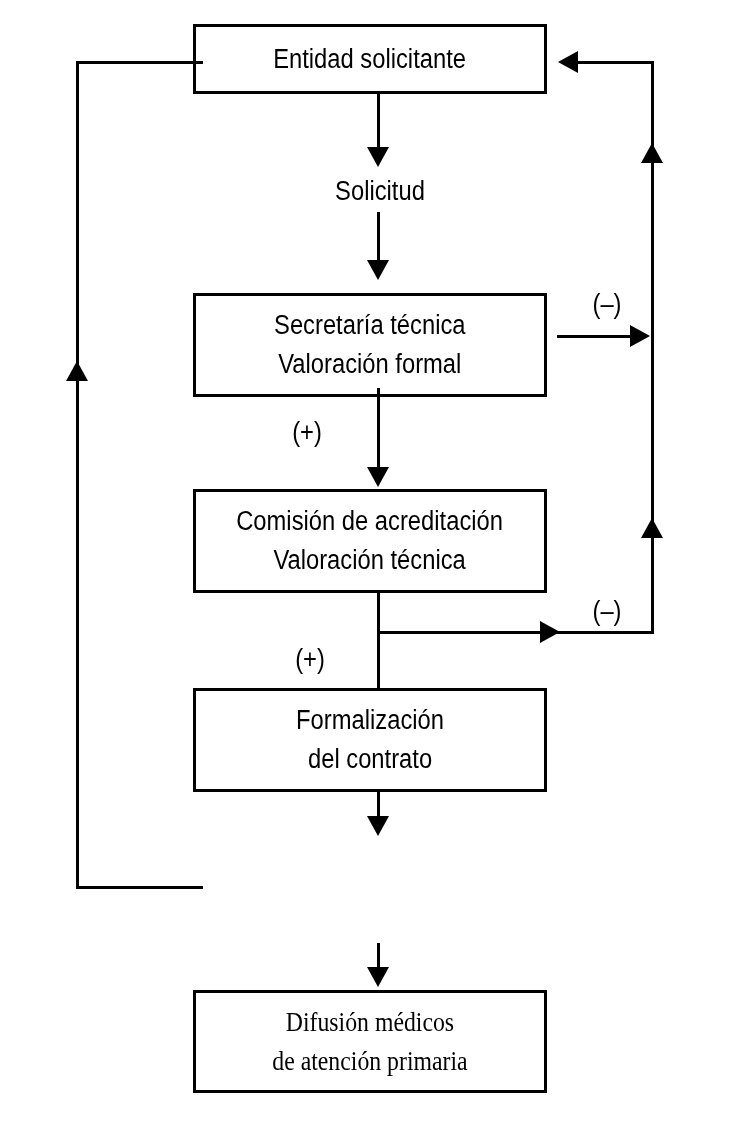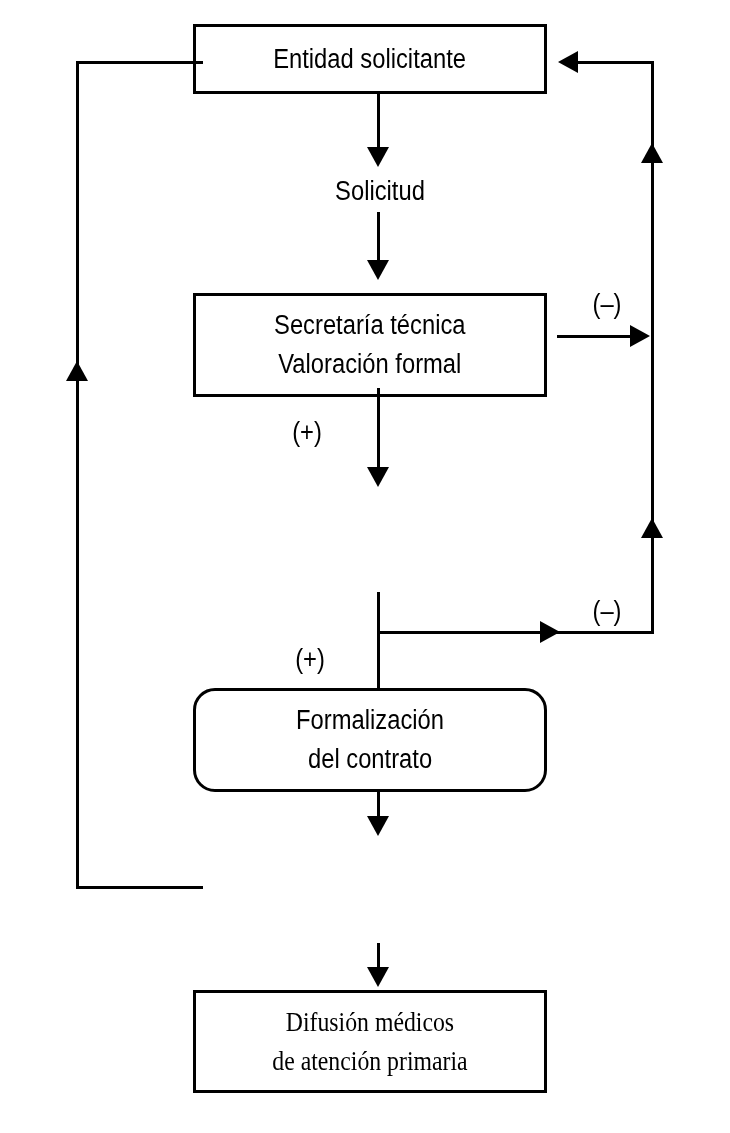--- a/index.html
+++ b/index.html
@@ -46,21 +46,21 @@
   .ah { position: absolute; width: 0; height: 0; }
   .ah-down  { border-left: 11px solid transparent; border-right: 11px solid transparent; border-top: 20px solid #000000; }
   .ah-up    { border-left: 11px solid transparent; border-right: 11px solid transparent; border-bottom: 20px solid #000000; }
   .ah-right { border-top: 11px solid transparent; border-bottom: 11px solid transparent; border-left: 20px solid #000000; }
   .ah-left  { border-top: 11px solid transparent; border-bottom: 11px solid transparent; border-right: 20px solid #000000; }
 
   
   .n1 { top: 24px;  height: 70px;  }
   .n2 { top: 285px; height: 104px; margin-top: 8px; }
   .n3 { top: 489px; height: 104px; }
-  .n4 { top: 688px; height: 104px; border-radius: 22px; }
+  .n4 { top: 688px; height: 104px; }
   .n5 { top: 838px; height: 105px; }
   .n6 { top: 990px; height: 103px; font-family: Liberation Serif, serif; }
 
   
   .s-v1       { left: 377px; top: 93px;  height: 56px; }
   .a-v1       { left: 367px; top: 147px; }
   .lab-solicitud { left: 203px; width: 354px; top: 176px; }
   .s-v2       { left: 377px; top: 212px; height: 50px; }
   .a-v2       { left: 367px; top: 260px; }
   .s-v3       { left: 377px; top: 388px; height: 80px; }
@@ -95,20 +95,24 @@
 
   <div class="node n1">
     <div class="lbl">Entidad solicitante</div>
   </div>
 
   <div class="node n2">
     <div class="lbl">Secretaría técnica
 Valoración formal</div>
   </div>
 
+  <div class="node n3">
+    <div class="lbl">Comisión de acreditación
+Valoración técnica</div>
+  </div>
 
   <div class="node n4">
     <div class="lbl">Formalización
 del contrato</div>
   </div>
 
 
   <div class="node n6">
     <div class="lbl">Difusión médicos
 de atención primaria</div>

